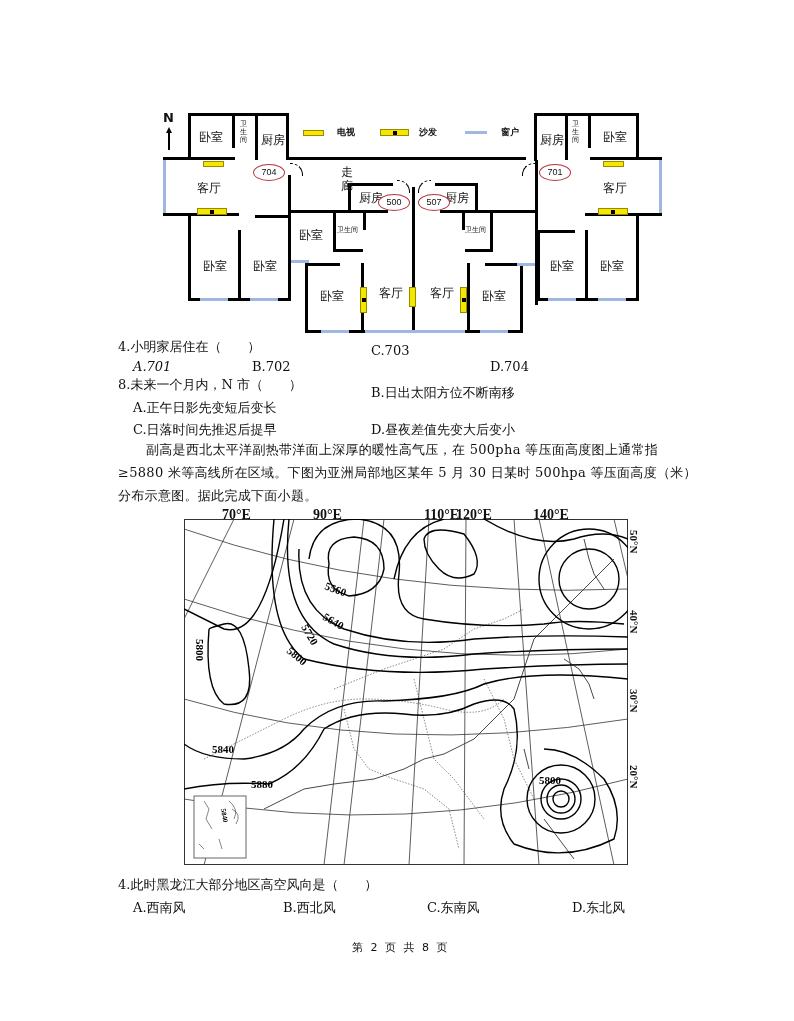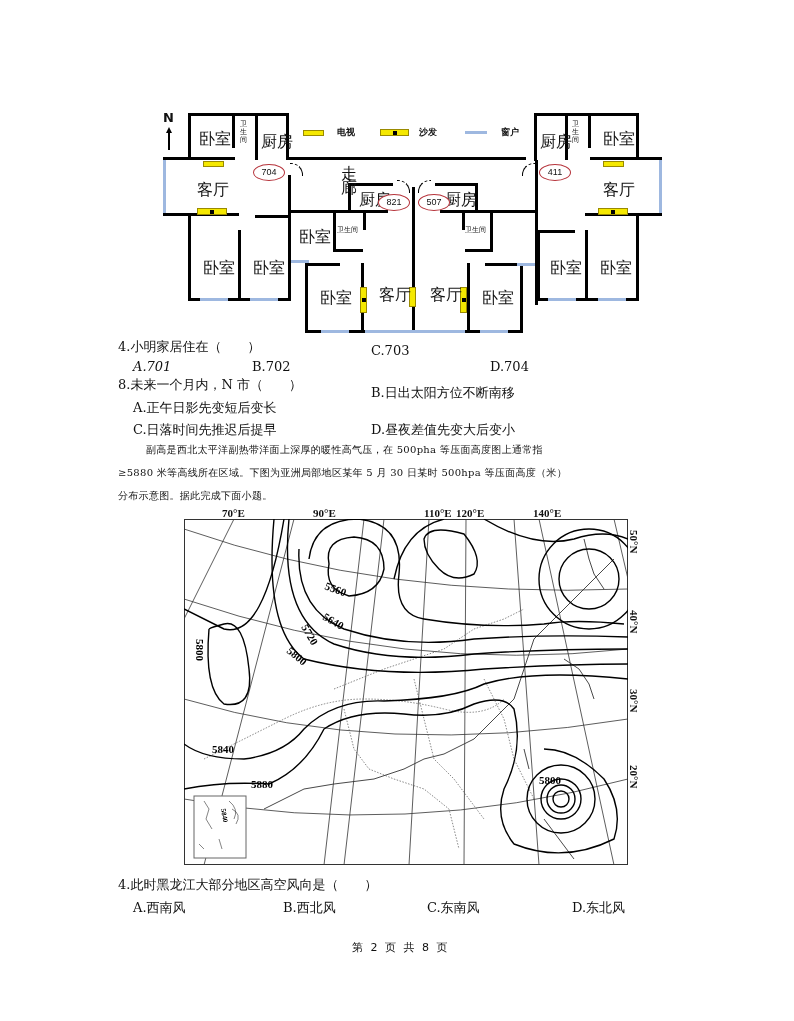--- a/index.html
+++ b/index.html
@@ -1,30 +1,30 @@
 <!DOCTYPE html>
 <html><head>
 <meta charset="utf-8">
 <style>
   html, body { margin:0; padding:0; background:#ffffff; }
   body { width:794px; height:1021px; position:relative; overflow:hidden;
          font-family:"DejaVu Serif","Liberation Serif",serif; color:#111; }
   .abs { position:absolute; }
   .q { font-size:13px; line-height:18px; white-space:nowrap; }
   .opt { font-size:13px; line-height:18px; white-space:nowrap; }
-  .para { font-size:10px; line-height:22px; letter-spacing:0.3px; }
-  .fp-label { position:absolute; font-family:"DejaVu Sans","Liberation Sans",sans-serif; font-size:16px; color:#111; white-space:nowrap; }
+  .para { font-size:13px; line-height:22px; letter-spacing:0.3px; }
+  .fp-label { position:absolute; font-family:"DejaVu Sans","Liberation Sans",sans-serif; font-size:12px; color:#111; white-space:nowrap; }
   .oval { position:absolute; border:1px solid #b5323a; border-radius:50%; width:30px; height:15px; font-family:"Liberation Sans",sans-serif; font-size:9px; text-align:center; line-height:15px; background:#fff; }
   .wall { position:absolute; background:#000; }
   .win { position:absolute; background:#9eb8e0; }
   .tv { position:absolute; background:#f5e800; border:1px solid #9a8a00; }
   .sofa { position:absolute; background:#f5e800; border:1px solid #9a8a00; }
   .sofa::after { content:""; position:absolute; left:50%; top:50%; width:4px; height:4px; background:#000; transform:translate(-50%,-50%); }
   .legend-txt { position:absolute; font-family:"DejaVu Sans",sans-serif; font-size:9px; font-weight:bold; }
-  .map-lab { position:absolute; font-family:"Liberation Serif",serif; font-size:11px; font-weight:bold; white-space:nowrap; }
+  .map-lab { position:absolute; font-family:"Liberation Serif",serif; font-size:14px; font-weight:bold; white-space:nowrap; }
   .lat-lab { position:absolute; font-family:"Liberation Serif",serif; font-size:11px; font-weight:bold; transform:rotate(90deg); transform-origin:left top; white-space:nowrap; }
   .footer { font-family:"DejaVu Sans",sans-serif; font-size:11px; letter-spacing:2px; }
 </style>
 </head>
 <body>
 
 <div class="abs" style="left:155px;top:105px;width:520px;height:230px;">
 
   <div class="abs" style="left:8px;top:5px;font-family:'DejaVu Sans',sans-serif;font-weight:bold;font-size:13px;">N</div>
   <div class="abs" style="left:11px;top:22px;width:0;height:0;border-left:3px solid transparent;border-right:3px solid transparent;border-bottom:6px solid #000;"></div>
@@ -127,23 +127,23 @@
   <div class="fp-label" style="left:290px;top:85px;">厨房</div>
   <div class="fp-label" style="left:310px;top:120px;font-size:7px;">卫生间</div>
   <div class="fp-label" style="left:385px;top:27px;">厨房</div>
   <div class="fp-label" style="left:417px;top:15px;font-size:7px;width:8px;line-height:8px;white-space:normal;">卫生间</div>
   <div class="fp-label" style="left:448px;top:24px;">卧室</div>
   <div class="fp-label" style="left:448px;top:75px;">客厅</div>
   <div class="fp-label" style="left:395px;top:153px;">卧室</div>
   <div class="fp-label" style="left:445px;top:153px;">卧室</div>
 
   <div class="oval" style="left:98px;top:59px;">704</div>
-  <div class="oval" style="left:223px;top:89px;">821</div>
+  <div class="oval" style="left:223px;top:89px;">500</div>
   <div class="oval" style="left:263px;top:89px;">507</div>
-  <div class="oval" style="left:384px;top:59px;">411</div>
+  <div class="oval" style="left:384px;top:59px;">701</div>
 </div>
 
 <div>
   <div class="abs q" style="left:118px;top:338px;">4.小明家居住在（　　）</div>
   <div class="abs opt" style="left:133px;top:358px;font-style:italic;">A.701</div>
   <div class="abs opt" style="left:252px;top:358px;">B.702</div>
   <div class="abs opt" style="left:371px;top:342px;">C.703</div>
   <div class="abs opt" style="left:490px;top:358px;">D.704</div>
 </div>
 

